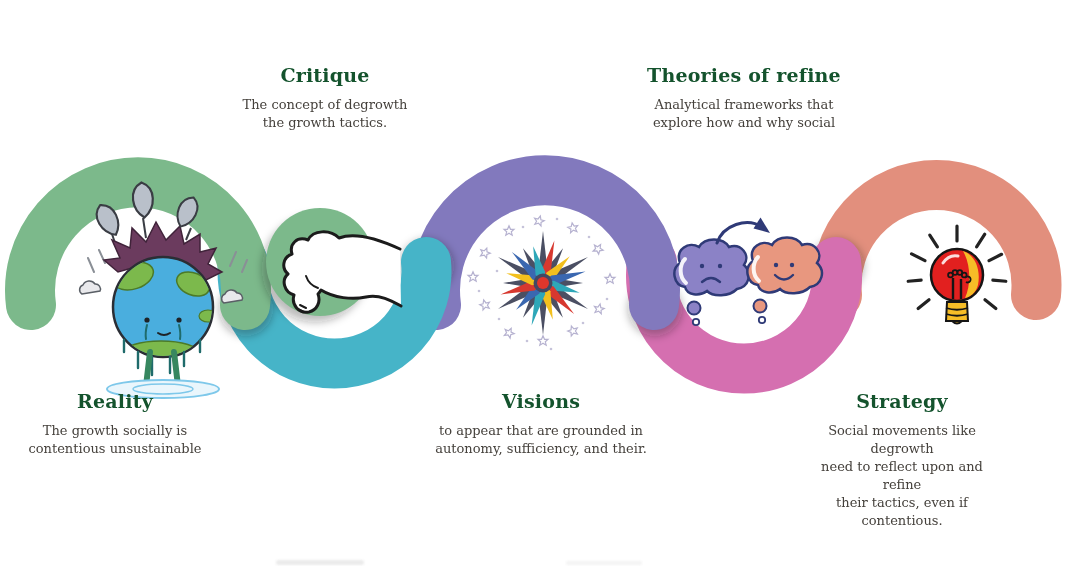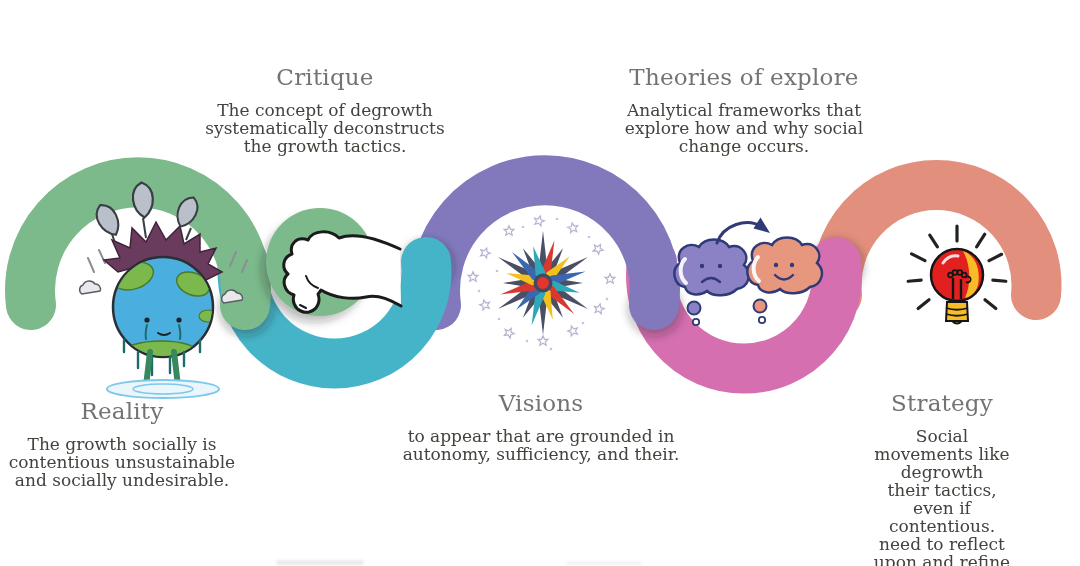--- a/index.html
+++ b/index.html
@@ -2,22 +2,22 @@
 <html><head>
 <meta charset="utf-8">
 <style>
   html,body{margin:0;padding:0;background:#ffffff;}
   .canvas{position:relative;width:1080px;height:566px;background:#ffffff;overflow:hidden;
           font-family:"DejaVu Serif","Liberation Serif",serif;}
   .wave-svg{position:absolute;left:0;top:0;}
   .arc{fill:none;stroke-width:50;stroke-linecap:round;}
   .jshadow{fill:rgba(30,30,30,.30);}
   .stage-label{position:absolute;text-align:center;transform:translateX(-50%);}
-  .stage-title{font-size:23px;font-weight:400;color:#737373;margin:0 0 9px 0;line-height:1.2;letter-spacing:.2px;}
-  .stage-line{font-size:17px;line-height:18px;color:#45413c;}
+  .stage-title{font-size:19px;font-weight:700;color:#14532d;margin:0 0 9px 0;line-height:1.2;letter-spacing:.2px;}
+  .stage-line{font-size:13px;line-height:18px;color:#45413c;}
   .smudge{position:absolute;background:rgba(90,90,90,.12);border-radius:2px;filter:blur(1px);}
 </style>
 </head>
 <body>
 
 <div class="canvas">
 
   <svg class="wave-svg" width="1080" height="566" viewBox="0 0 1080 566">
     <defs>
       <filter id="blur4" x="-60%" y="-60%" width="220%" height="220%">
@@ -182,47 +182,44 @@
       </g>
       <path d="M -10,25 L -11,44 L 11,44 L 10,25 Z" fill="#f6bd27" stroke="#151515" stroke-width="2"></path>
       <path d="M -11,31 Q 0,34.5 11,31 M -11,37 Q 0,40.5 11,37" stroke="#151515" stroke-width="1.8" fill="none"></path>
       <path d="M -5,44 Q 0,49 5,44 Z" fill="#f6bd27" stroke="#151515" stroke-width="1.8"></path>
     </g>
   </svg>
 
   <div class="stage-label" style="left:325px;top:64px;">
     <div class="stage-title">Critique</div>
     <div class="stage-line">The concept of degrowth</div>
-    <div class="stage-line">systematically deconstructs</div>
     <div class="stage-line">the growth tactics.</div>
   </div>
 
   <div class="stage-label" style="left:744px;top:64px;">
-    <div class="stage-title">Theories of explore</div>
+    <div class="stage-title">Theories of refine</div>
     <div class="stage-line">Analytical frameworks that</div>
     <div class="stage-line">explore how and why social</div>
-    <div class="stage-line">change occurs.</div>
-  </div>
-
-  <div class="stage-label" style="left:122px;top:390px;margin-top:8px;">
+  </div>
+
+  <div class="stage-label" style="left:115px;top:390px;">
     <div class="stage-title">Reality</div>
     <div class="stage-line">The growth socially is</div>
     <div class="stage-line">contentious unsustainable</div>
-    <div class="stage-line">and socially undesirable.</div>
   </div>
 
   <div class="stage-label" style="left:541px;top:390px;">
     <div class="stage-title">Visions</div>
     <div class="stage-line">to appear that are grounded in</div>
     <div class="stage-line">autonomy, sufficiency, and their.</div>
   </div>
 
-  <div class="stage-label" style="left:942px;top:390px;text-align:center;">
+  <div class="stage-label" style="left:902px;top:390px;text-align:center;">
     <div class="stage-title">Strategy</div>
     <div class="stage-line">Social movements like degrowth</div>
+    <div class="stage-line">need to reflect upon and refine</div>
     <div class="stage-line">their tactics, even if contentious.</div>
-    <div class="stage-line">need to reflect upon and refine</div>
   </div>
 
   <div class="smudge" style="left:276px;top:560px;width:88px;height:5px;"></div>
   <div class="smudge" style="left:566px;top:561px;width:76px;height:4px;opacity:.6;"></div>
 
 </div>
 
 </body></html>

